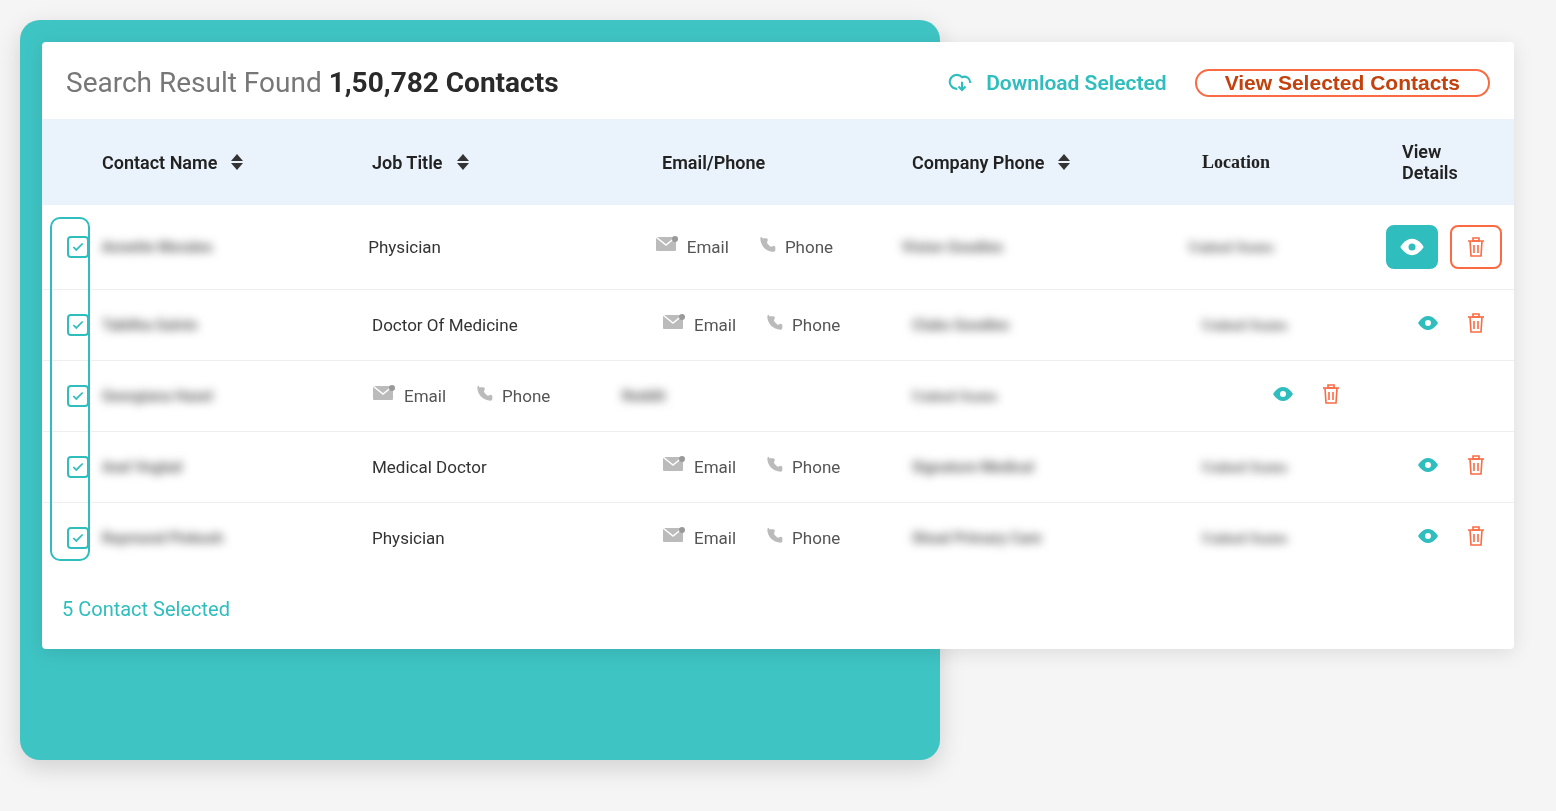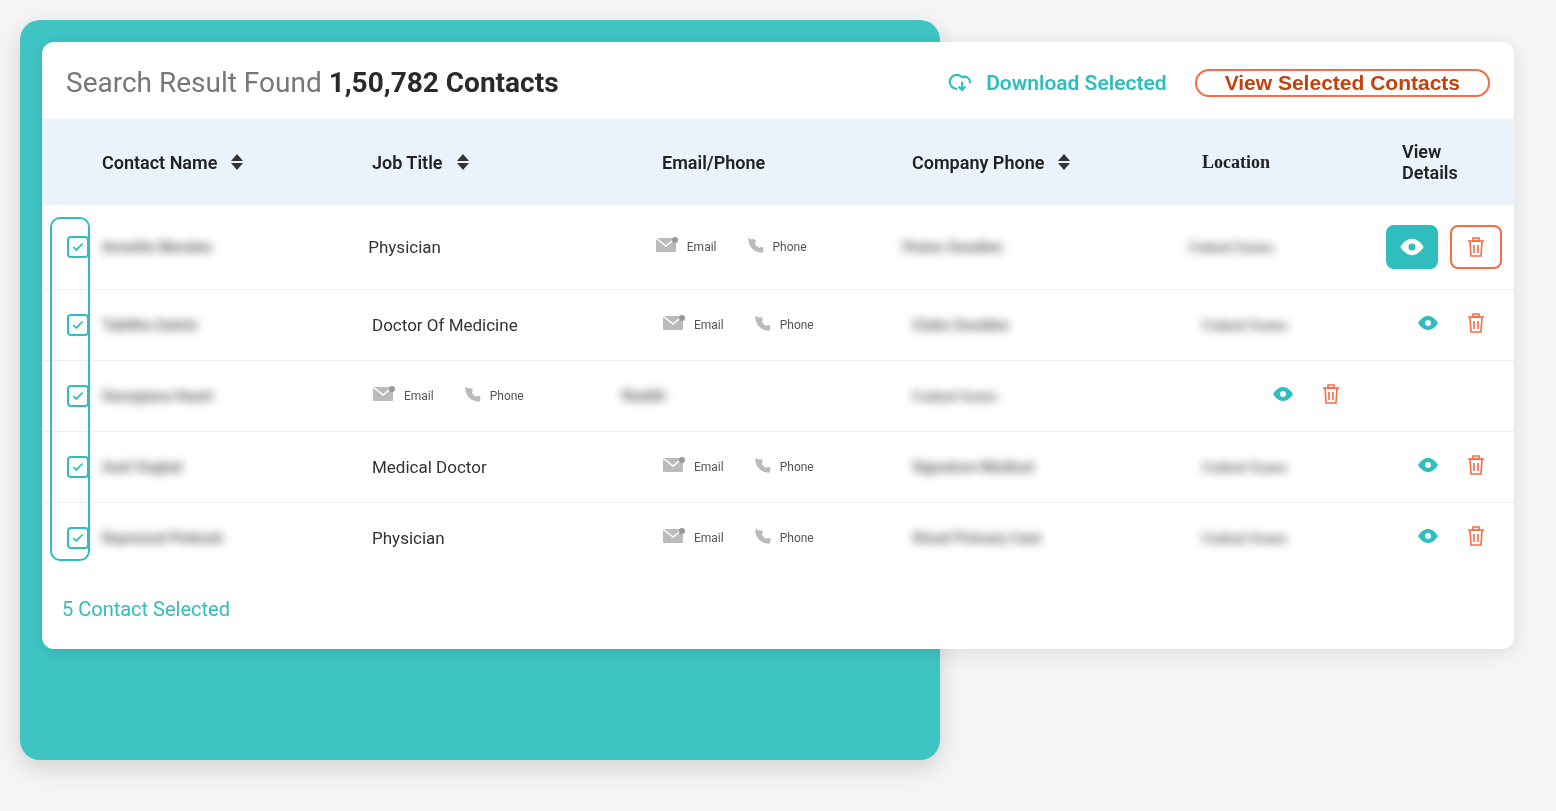--- a/index.html
+++ b/index.html
@@ -19,21 +19,21 @@
     background: #3fc4c4;
     border-radius: 20px;
     box-shadow: 0 8px 24px rgba(0,0,0,0.15);
   }
   .card {
     position: absolute;
     top: 42px;
     left: 42px;
     width: 1472px;
     background: #fff;
-    border-radius: 12px;
+    border-radius: 4px;
     box-shadow: 0 4px 20px rgba(0,0,0,0.1);
     overflow: hidden;
   }
   .card-header {
     display: flex;
     align-items: center;
     justify-content: space-between;
     padding: 24px 24px 20px 24px;
   }
   .title-block {
@@ -120,21 +120,21 @@
     background:#fff;
   }
   .blurred {
     filter: blur(5px);
     color: #555;
     font-weight: 600;
     font-size: 15px;
   }
   .jobtitle { font-size: 17px; color: #333; text-align: center; }
   .ep-group { display:flex; align-items:center; gap: 28px; }
-  .ep-item  { display:flex; align-items:center; gap:8px; color:#555; font-size:12px; }
+  .ep-item  { display:flex; align-items:center; gap:8px; color:#555; font-size:17px; }
   .ep-item svg { flex-shrink:0; }
 
   .actions { display:flex; gap:12px; justify-content:center; flex:1; }
   .icon-btn {
     width: 52px; height: 44px;
     border-radius: 8px;
     display:flex; align-items:center; justify-content:center;
     cursor:pointer;
   }
   .eye-lg  { background:#2fbdbd; border:2px solid #2fbdbd; }

